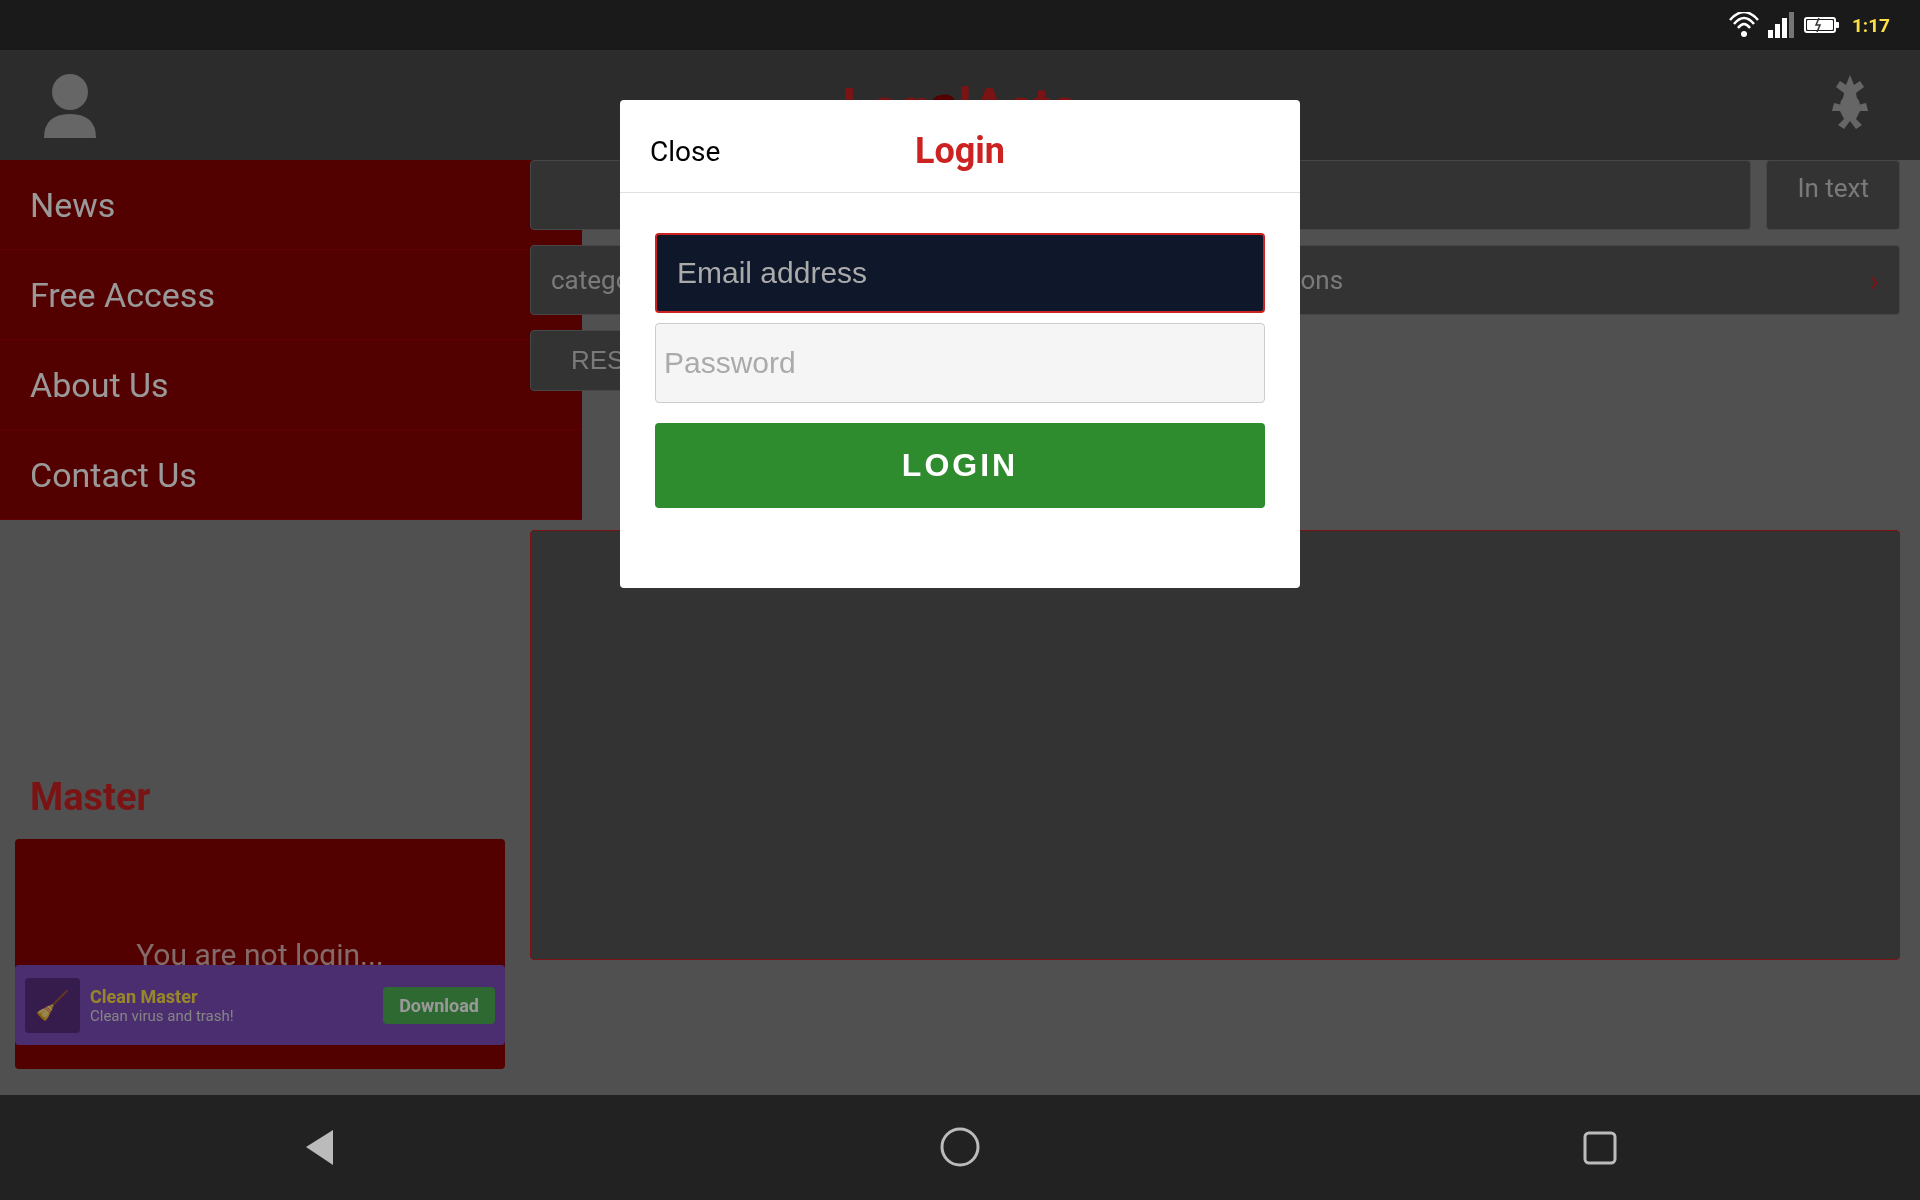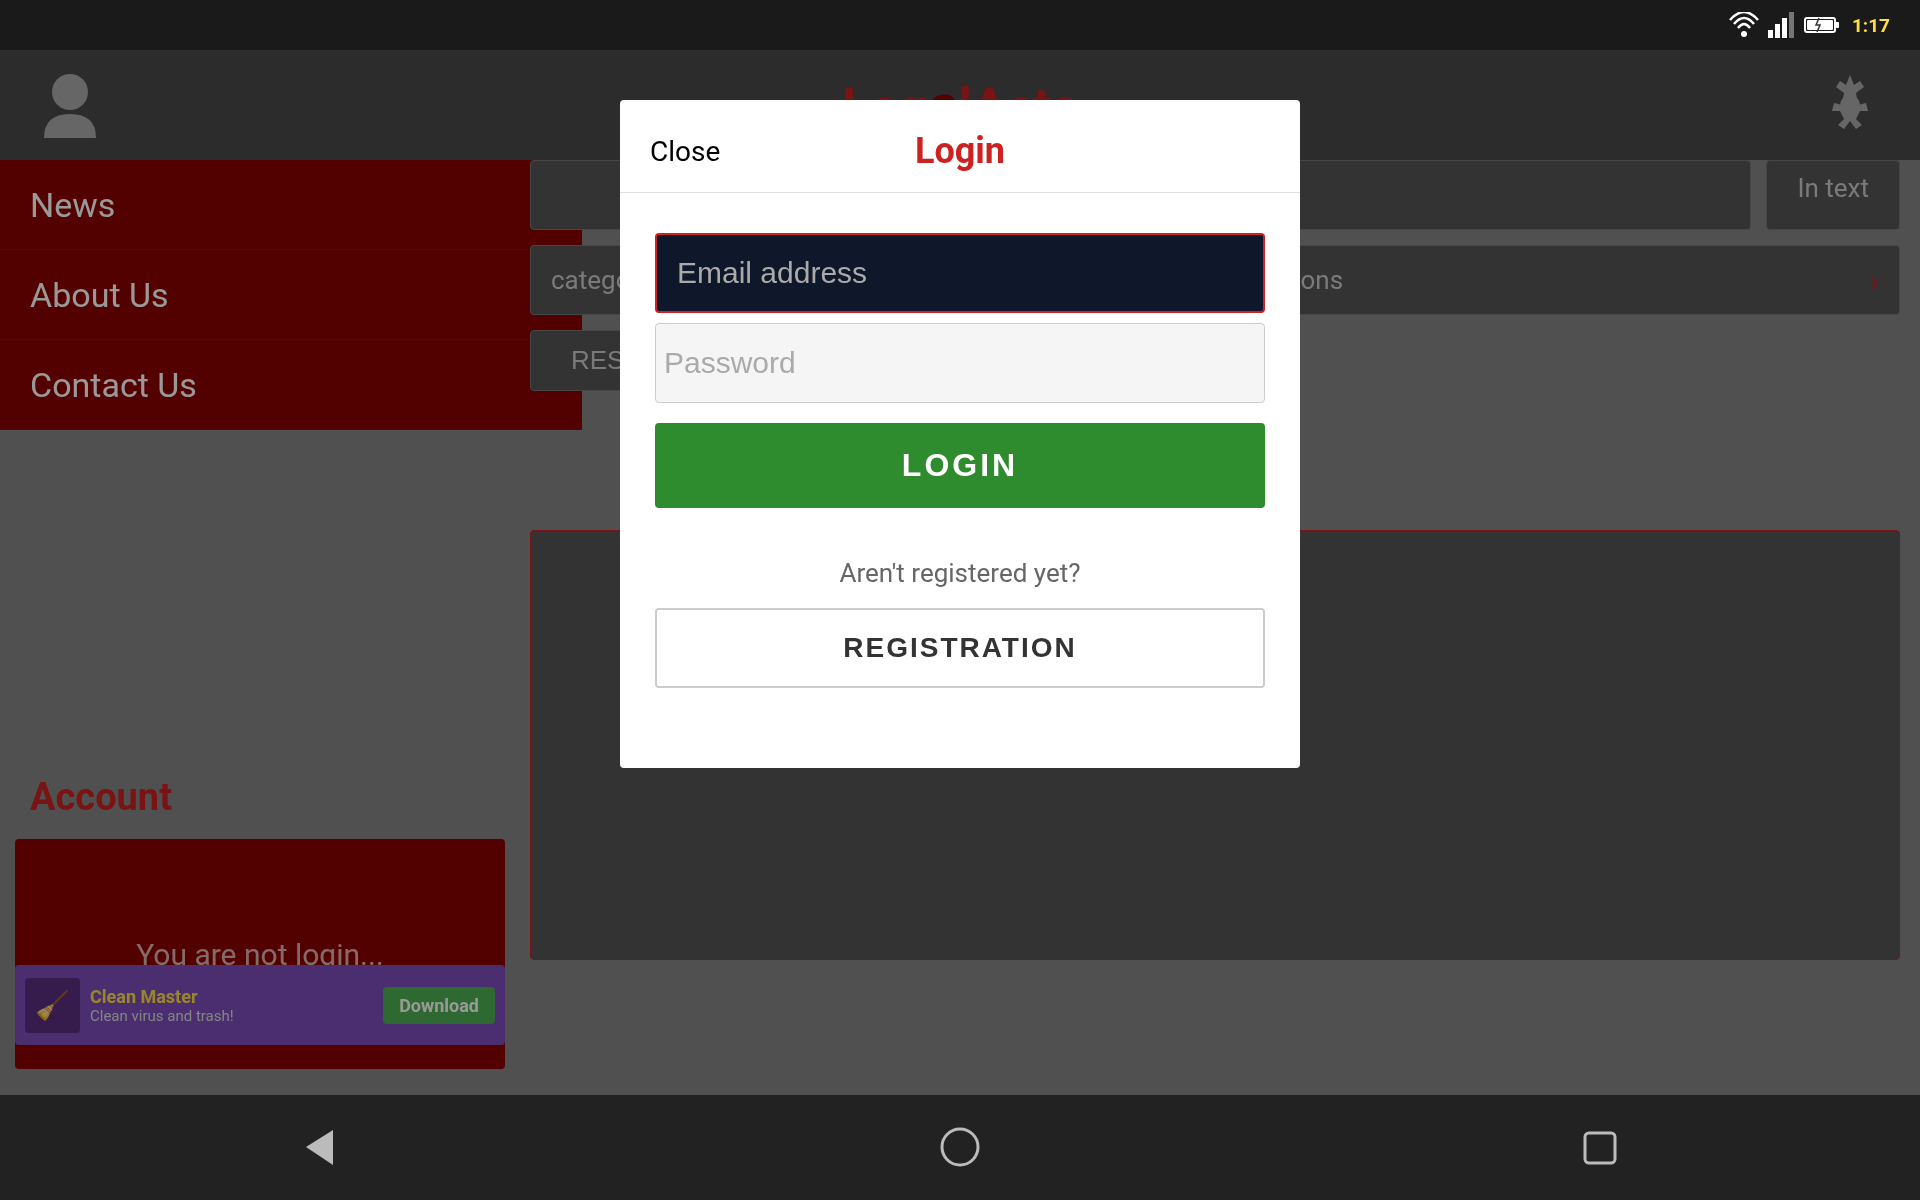--- a/index.html
+++ b/index.html
@@ -447,29 +447,32 @@
     <circle cx="30" cy="30" r="10" fill="#aaa"></circle>
     <path d="M30 0 L34 10 L40 6 L44 12 L36 18 L38 30 L46 28 L48 36 L40 36 L36 44 L42 50 L36 54 L30 46 L24 54 L18 50 L24 44 L20 36 L12 36 L14 28 L22 30 L24 18 L16 12 L20 6 L26 10 Z" fill="#aaa"></path>
   </svg>
 </div>
 
 <div class="sidebar">
   <div class="sidebar-item">
     <span>News</span>
   </div>
   <div class="sidebar-item">
+    <span>Free Access</span>
+  </div>
+  <div class="sidebar-item">
     <span>About Us</span>
   </div>
   <div class="sidebar-item">
     <span>Contact Us</span>
   </div>
 </div>
 
 <div class="account-section">
-  <div class="account-label">Account</div>
+  <div class="account-label">Master</div>
   <div class="account-box">
     <span>You are not login...</span>
   </div>
 </div>
 
 <div class="ad-banner" style="position:absolute; bottom:155px; left:15px; z-index:1;">
   <div class="ad-icon">🧹</div>
   <div class="ad-text">
     <div class="ad-title">Clean Master</div>
     <div class="ad-sub">Clean virus and trash!</div>
@@ -504,24 +507,20 @@
 
 <div class="modal">
   <div class="modal-header">
     <span class="modal-close">Close</span>
     <span class="modal-title">Login</span>
   </div>
   <div class="modal-body">
     <input class="email-input" type="email" placeholder="Email address" style="">
     <input class="password-input" type="password" placeholder="Password" style="">
     <button class="login-btn">LOGIN</button>
-    <div class="register-section">
-      <div class="register-prompt">Aren't registered yet?</div>
-      <button class="register-btn">REGISTRATION</button>
-    </div>
   </div>
 </div>
 
 <div class="bottom-nav">
 
   <div class="nav-btn">
     <svg width="45" height="45" viewBox="0 0 45 45" fill="none">
       <polygon points="35,5 35,40 8,22" fill="#bbb"></polygon>
     </svg>
   </div>

